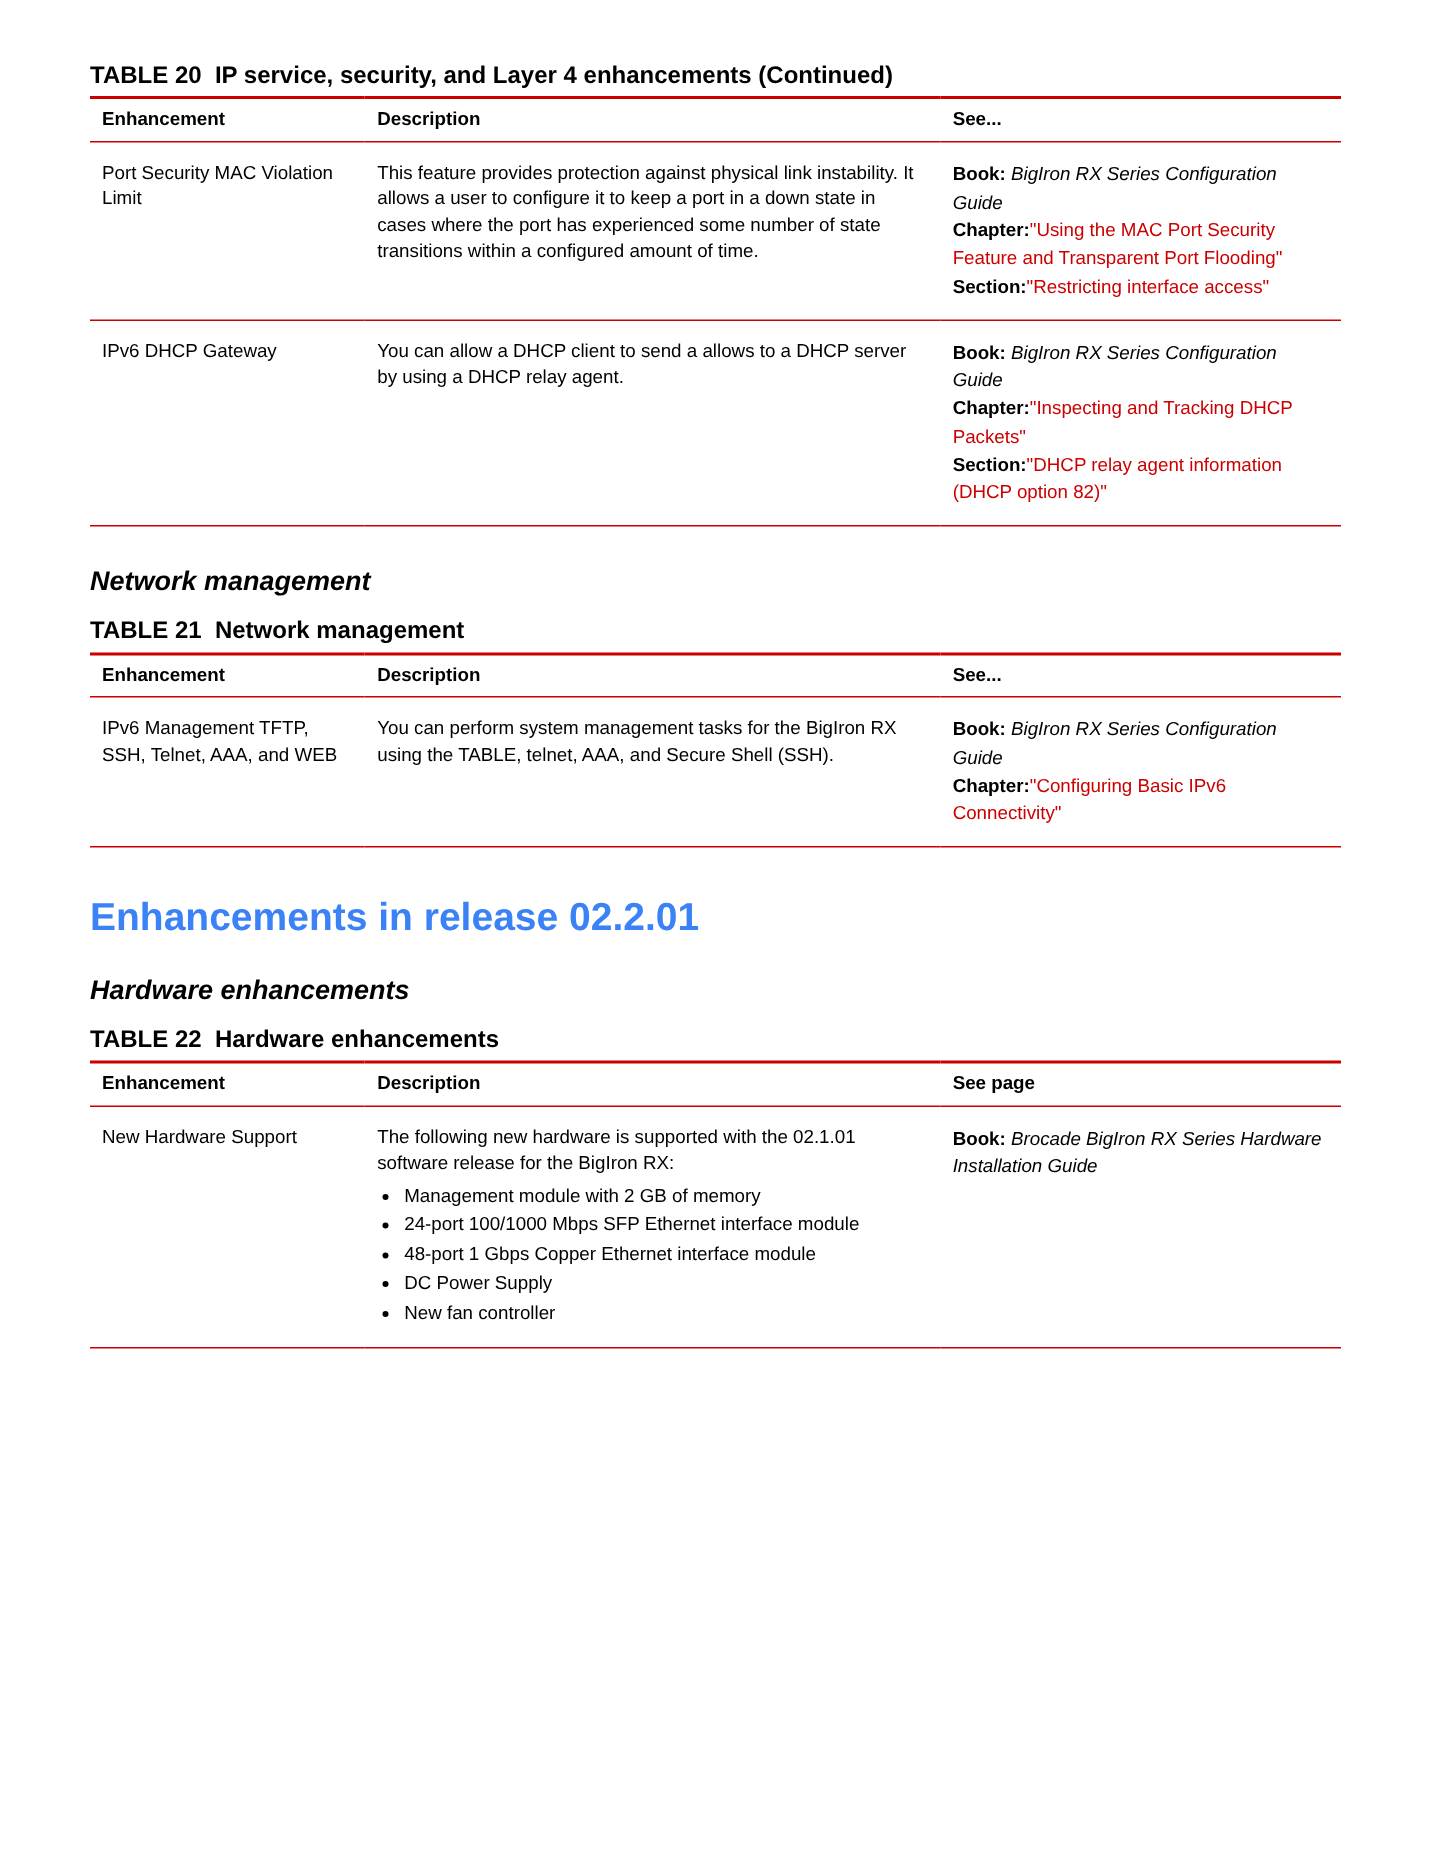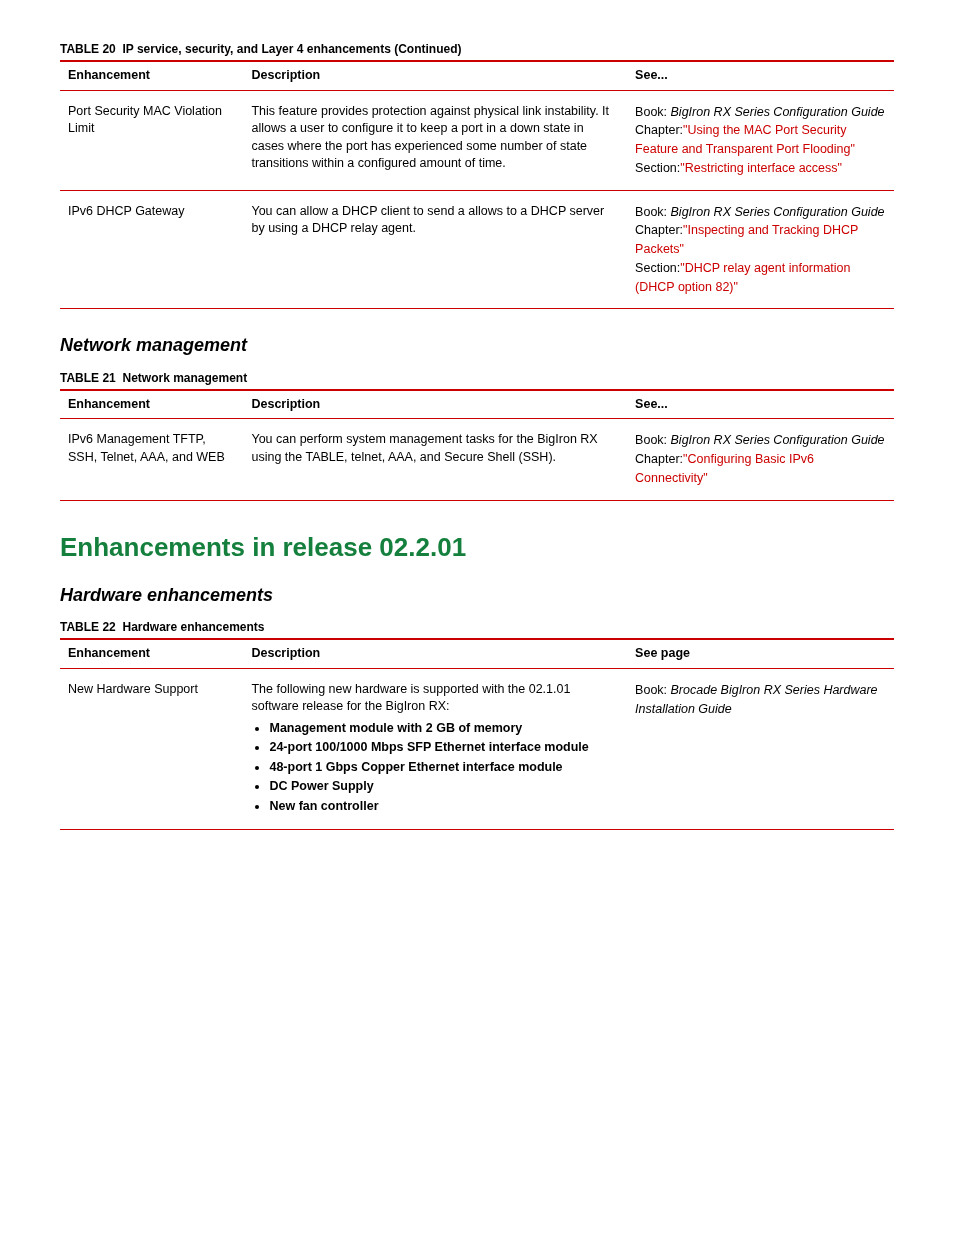--- a/index.html
+++ b/index.html
@@ -6,21 +6,21 @@
     body {
       background: #fff;
       font-family: Arial, Helvetica, sans-serif;
       font-size: 13px;
       color: #000;
       padding: 40px 60px;
       line-height: 1.4;
     }
 
     .table-label {
-      font-size: 12px;
+      font-size: 16px;
       font-weight: bold;
       margin-bottom: 0;
     }
 
     .doc-table {
       width: 100%;
       border-collapse: collapse;
       margin-bottom: 24px;
       font-size: 12.5px;
     }
@@ -61,51 +61,50 @@
       font-style: italic;
       font-size: 18px;
       font-weight: bold;
       color: #000;
       margin: 18px 0 10px 0;
     }
 
     .page-heading {
       font-size: 26px;
       font-weight: bold;
-      color: #15803d;
+      color: #3b82f6;
       margin: 28px 0 14px 0;
     }
 
     .link-text {
       color: #cc0000;
       text-decoration: none;
     }
 
     .book-ref {
       font-size: 12.5px;
       line-height: 1.5;
     }
 
     .book-ref .label {
-      font-weight: normal;
+      font-weight: bold;
     }
 
     .book-ref .italic {
       font-style: italic;
     }
 
     ul.bullet-list {
       padding-left: 18px;
       margin-top: 4px;
     }
 
     ul.bullet-list li {
       list-style-type: disc;
       margin-bottom: 2px;
-      font-weight: bold;
     }
 
     .table-caption-row {
       margin-bottom: 2px;
     }
   </style>
 </head>
 <body>
 
 <div class="table-caption-row">

